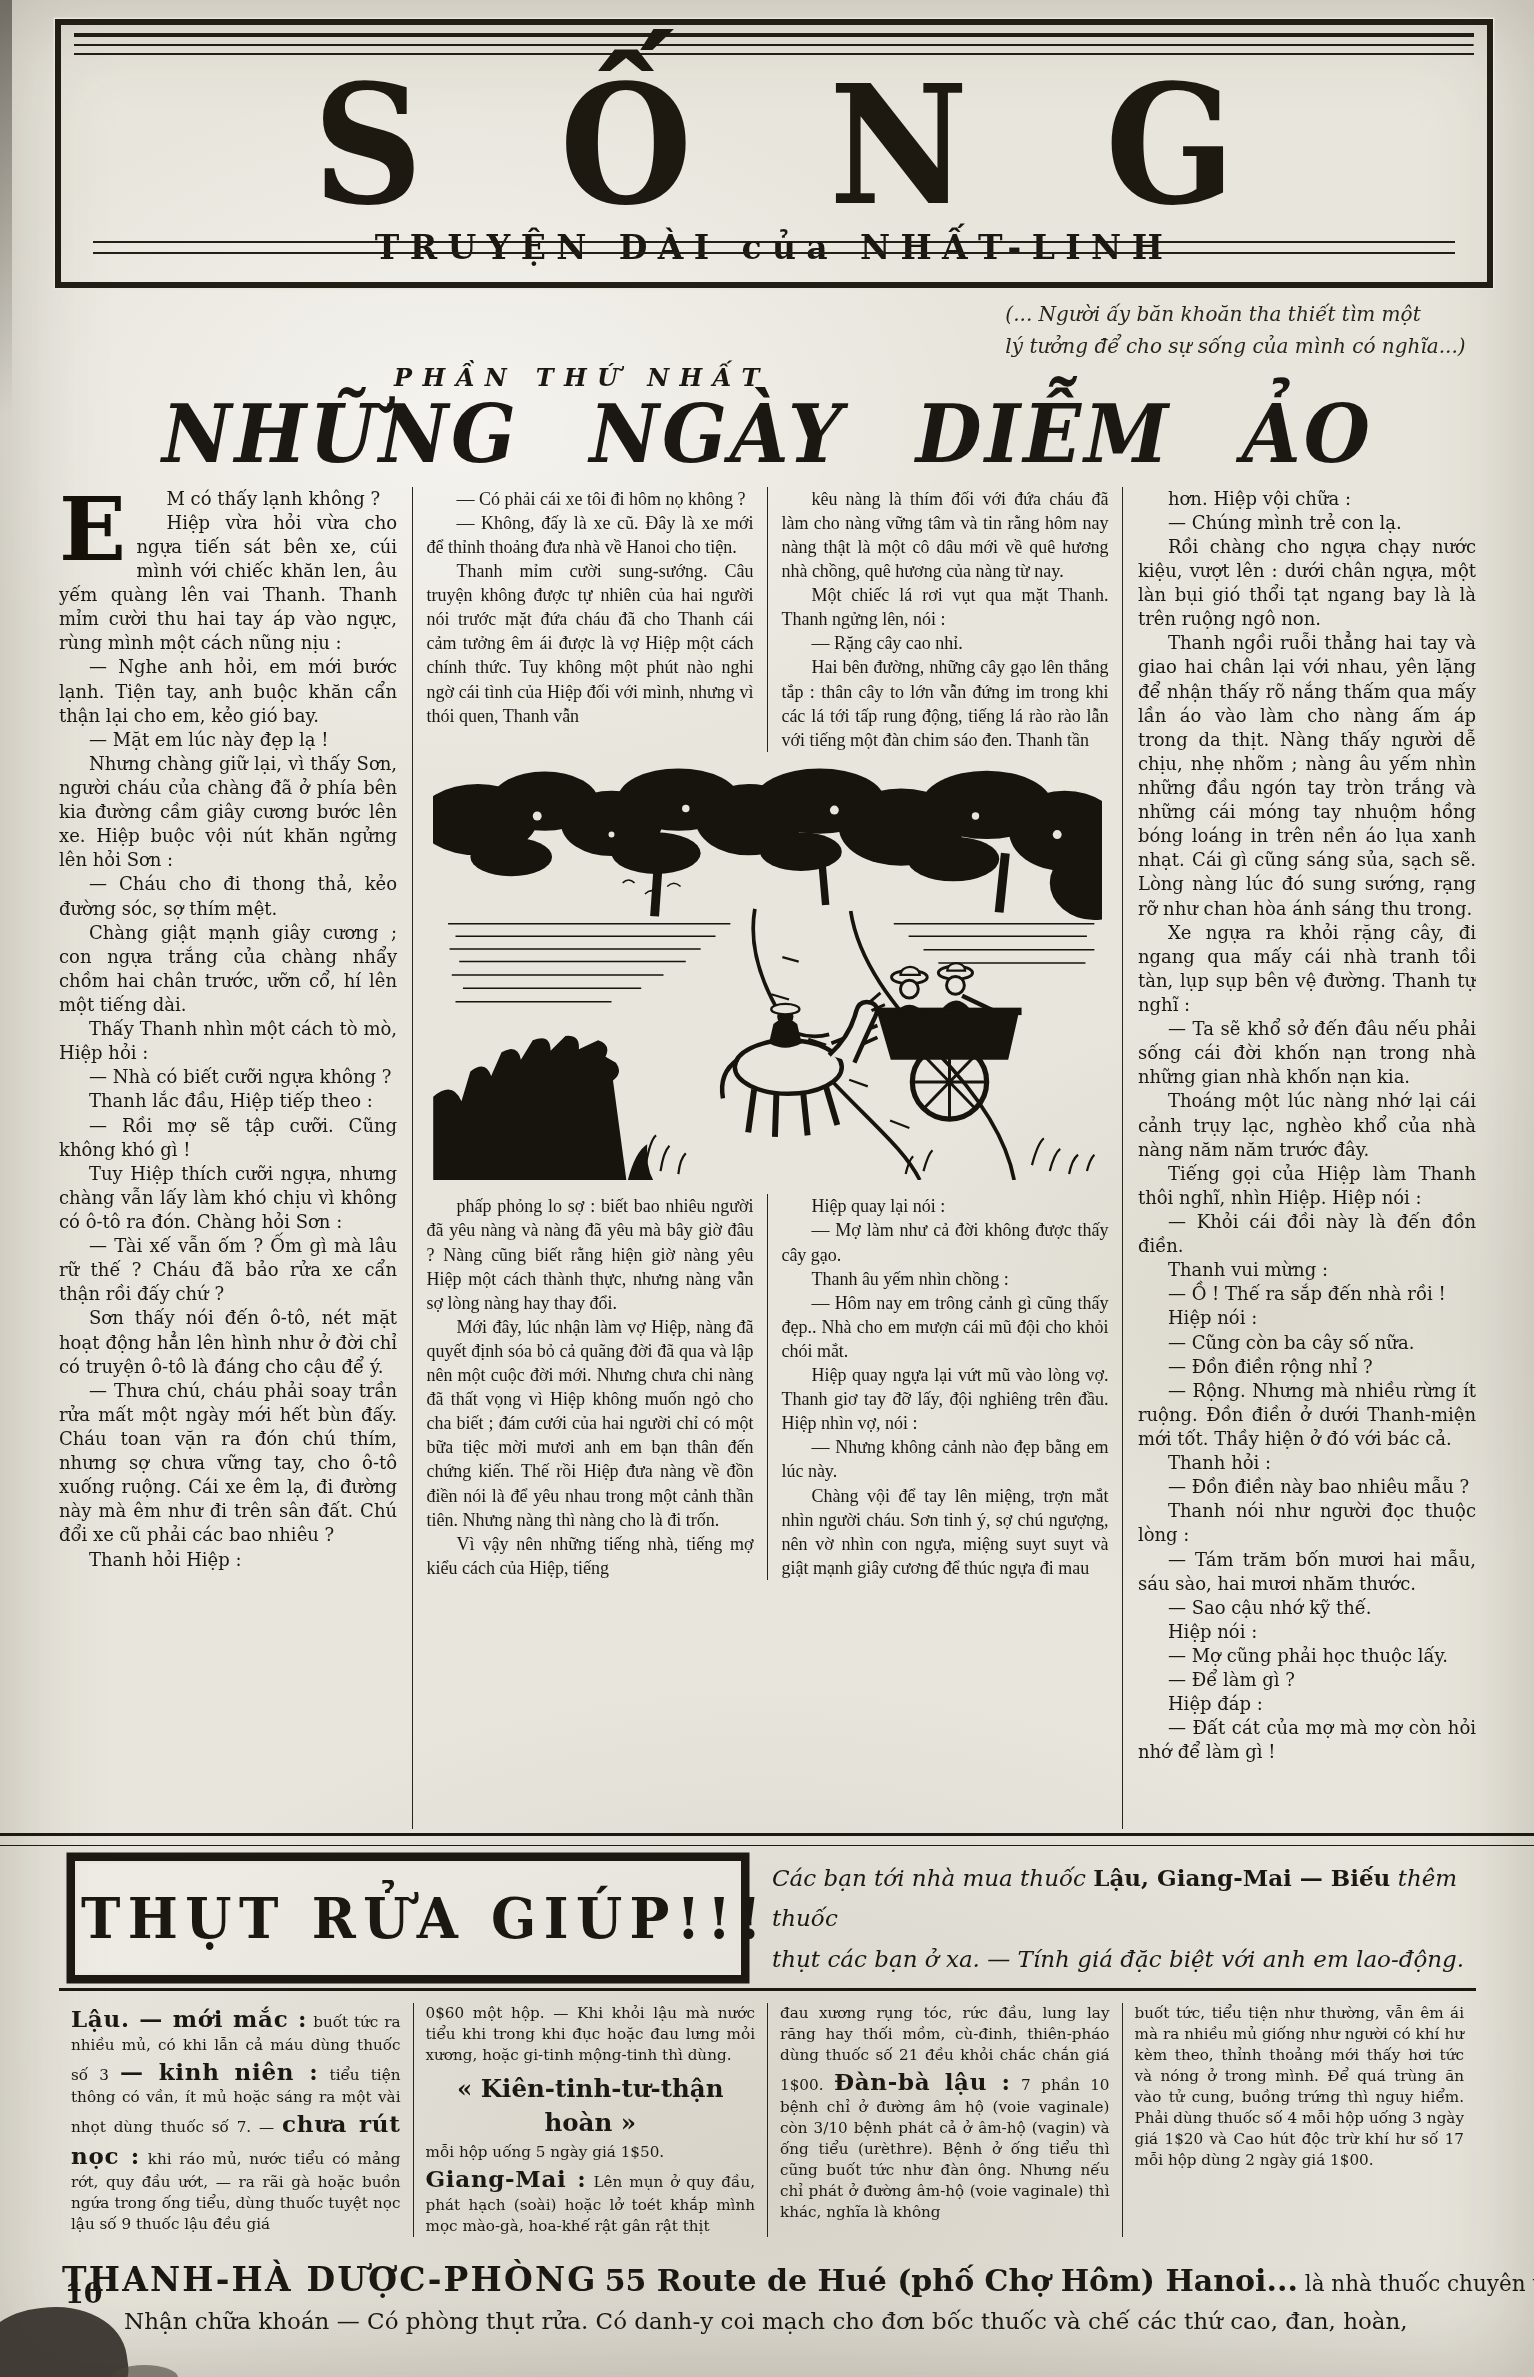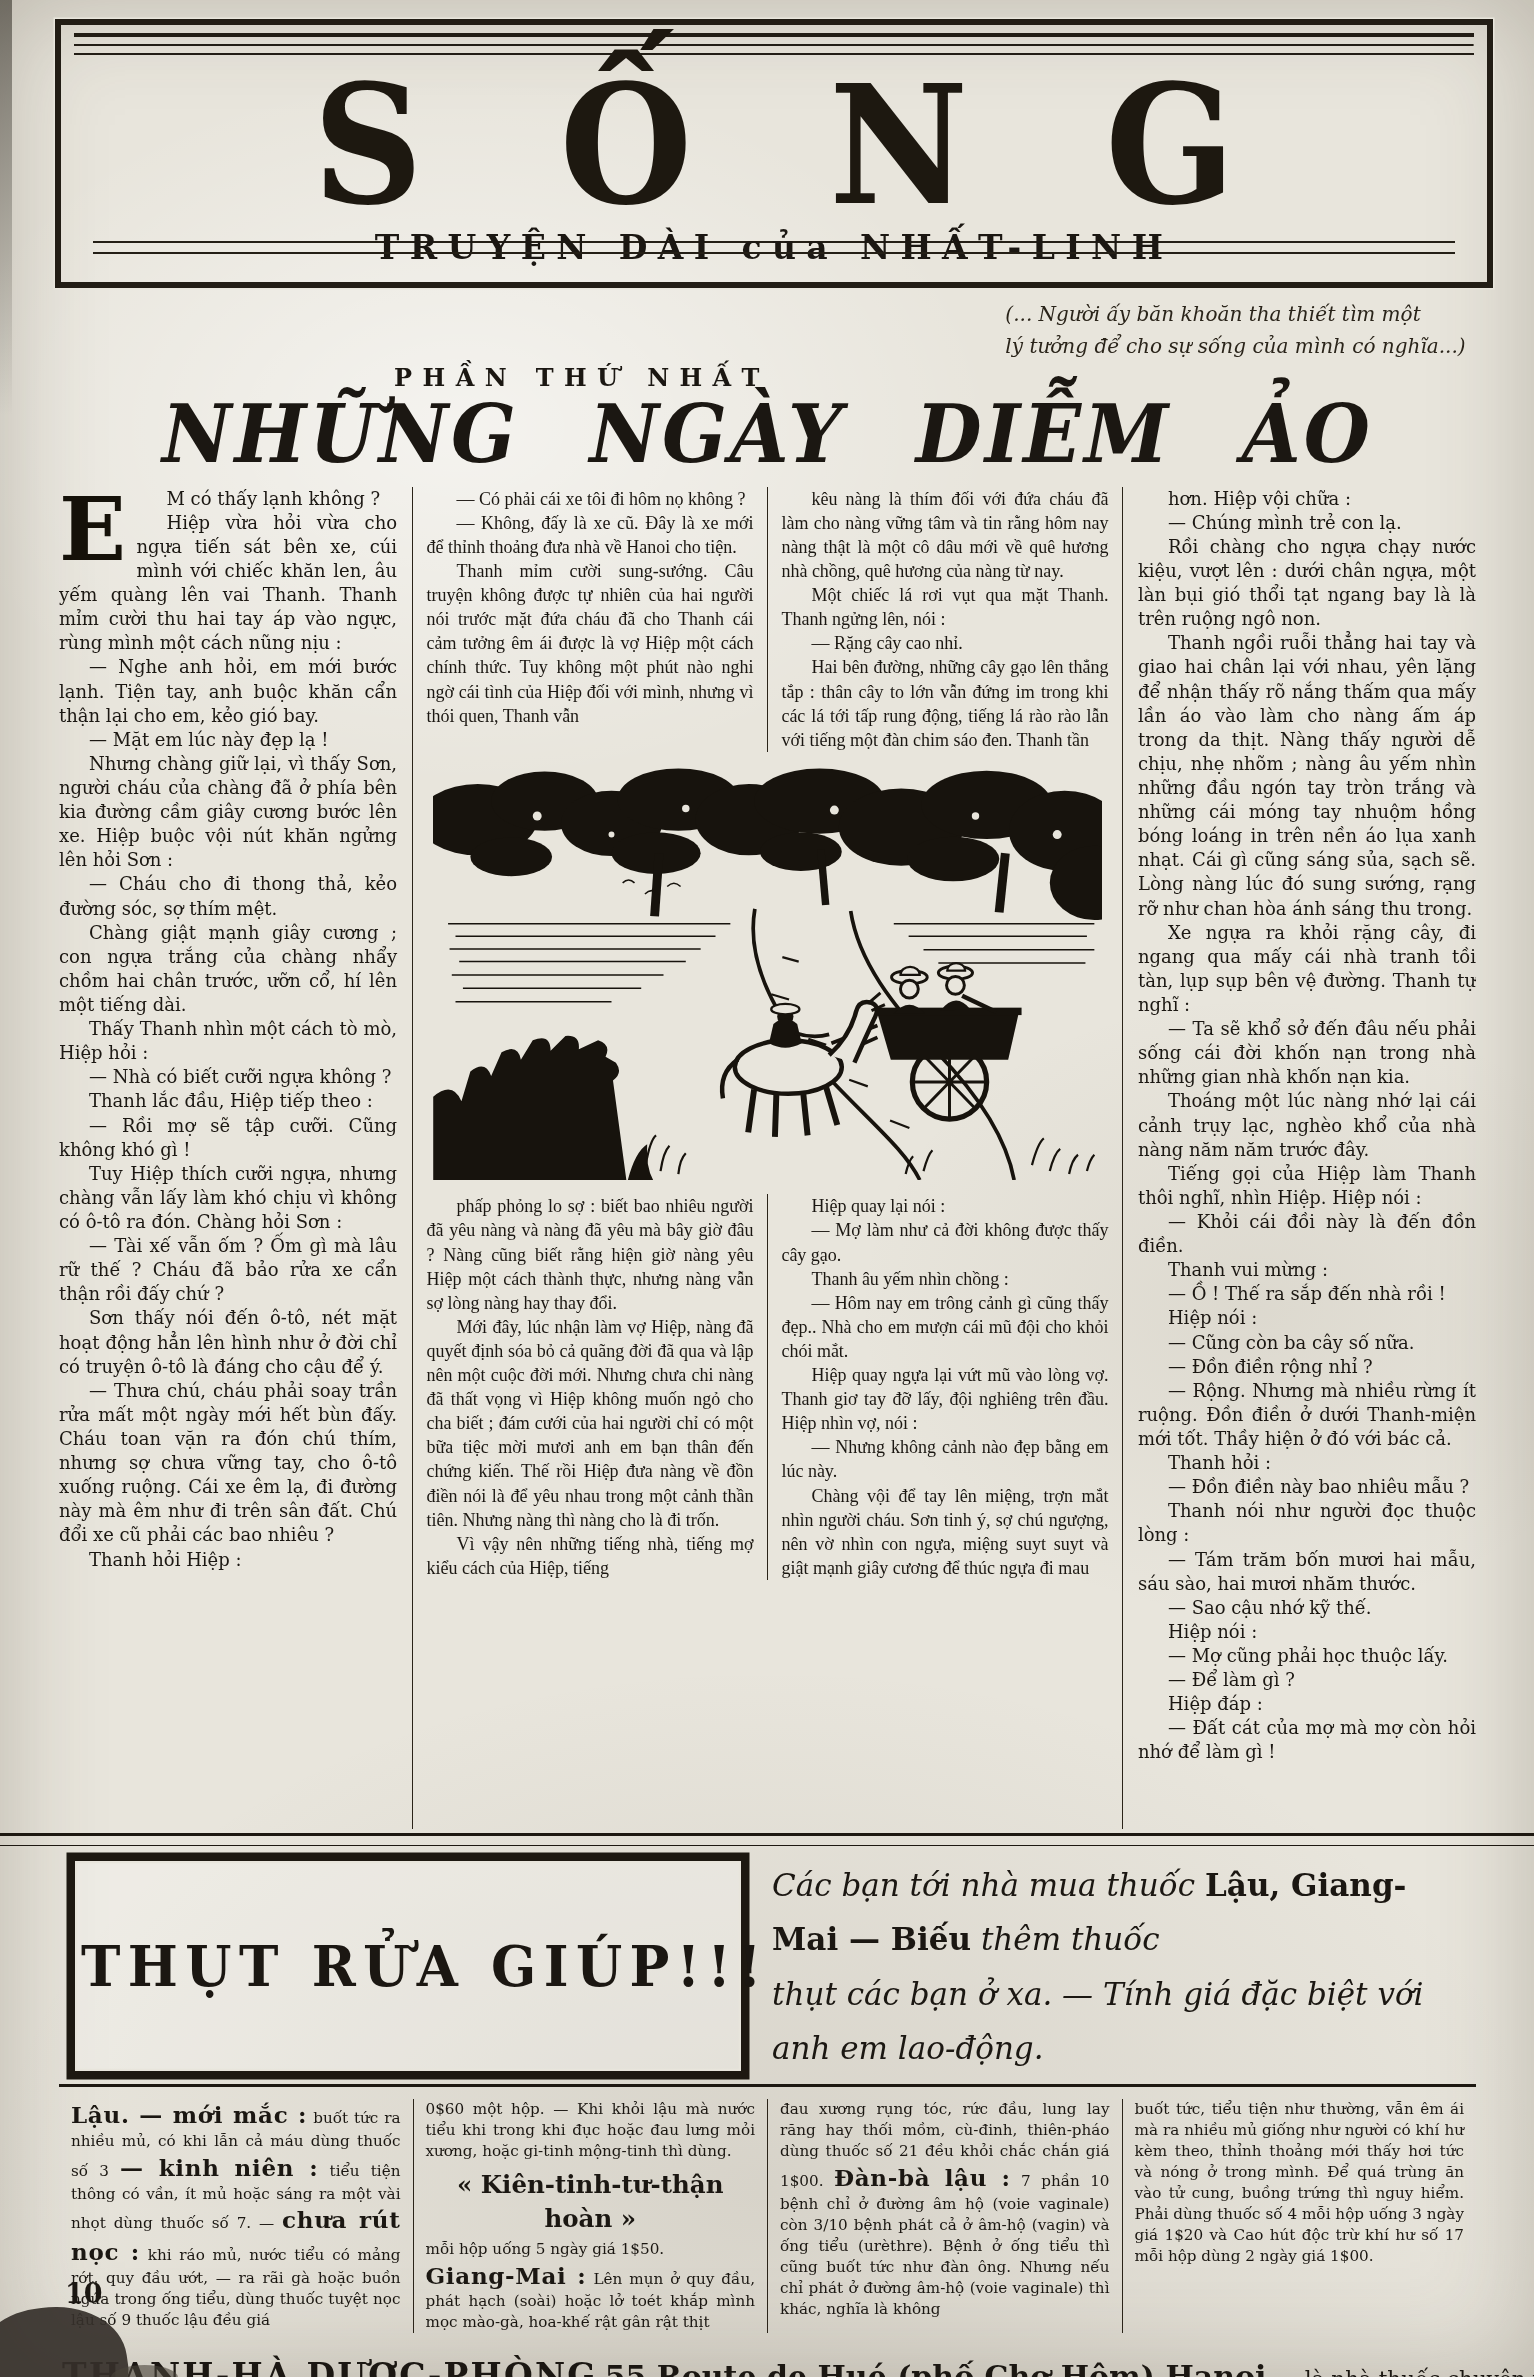--- a/index.html
+++ b/index.html
@@ -35,21 +35,21 @@
   .mast-sub{position:relative;text-align:center;margin:4.5px 0 3px;}
   .mast-sub::before,.mast-sub::after{content:"";position:absolute;left:22px;right:22px;height:2.2px;background:#241f16;}
   .mast-sub::before{top:34%;}
   .mast-sub::after{top:62%;}
   .mast-sub span{position:relative;font-weight:bold;font-size:33px;letter-spacing:10.4px;}
   
   .header-block{position:relative;margin:7.4px 62px 0;height:178px;}
   .epigraph{position:absolute;right:7.4px;top:3px;font-style:italic;font-size:20px;line-height:1.6;
     text-align:left;color:#2a241a;}
   .part-label{position:absolute;left:0;right:371px;top:68px;text-align:center;
-    font-weight:bold;font-size:24px;letter-spacing:10.4px;}
+    font-weight:bold;font-size:24px;letter-spacing:10.4px;font-style:italic;}
   .page-title{position:absolute;left:0;right:0;top:95px;margin:0;text-align:center;
     font-style:italic;font-weight:bold;font-size:76px;letter-spacing:3px;word-spacing:41px;
     transform:scaleY(1.05);}
   
   .story{display:flex;justify-content:space-between;margin:13.4px 59px 0;height:1342px;overflow:hidden;}
   .story p{margin:0;text-indent:30px;text-align:justify;font-size:18px;line-height:1.34;}
   .colA{width:346px;padding-right:15px;border-right:1.5px solid #2b2419;}
   .colD{width:346px;padding-left:15px;border-left:1.5px solid #2b2419;}
   .mid{width:698px;padding:0 13.4px;display:flex;flex-direction:column;font-family:Liberation Serif, serif;}
   .mid-row{display:flex;}
@@ -59,21 +59,21 @@
   .dropcap{float:left;font-weight:bold;font-size:88px;line-height:.82;padding:6px 10.4px 1.5px 0;
     color:#151109;}
   .illustration{margin:12px auto 10.4px;width:669px;}
   
   .thick-rule{margin:4.5px 0 0;height:9px;border-top:3.7px solid #1d1811;border-bottom:1.5px solid #1d1811;}
   .ad-section{margin:0 59px;}
   .ad-head{display:flex;align-items:stretch;border-bottom:3.7px solid #1d1811;padding:10.4px 0 9px;}
   .ad-box{width:654px;border:4.5px solid #1d1811;box-shadow:0 0 0 2.2px #e8e5dc inset,0 0 0 4.5px #1d1811;
     display:flex;align-items:center;justify-content:flex-start;padding:13.4px 6px;background:rgba(255,255,255,.25);margin-left:12px;}
   .ad-box span{font-weight:bold;font-size:53px;letter-spacing:7.4px;transform:scaleY(1.05);white-space:nowrap;}
-  .ad-tagline{flex:1;padding:1.5px 4.5px 0 27px;font-style:italic;font-size:31px;line-height:1.75;}
+  .ad-tagline{flex:1;padding:1.5px 4.5px 0 27px;font-style:italic;font-size:23px;line-height:1.75;}
   .ad-tagline b{font-style:normal;}
   .ad-body{display:flex;padding:12px 0 7.4px;}
   .ad-col{flex:1;padding:0 12px;font-size:15.2px;line-height:1.38;text-align:justify;}
   .ad-col + .ad-col{border-left:1.5px solid #2b2419;}
   .ad-lead{font-weight:bold;font-size:23px;letter-spacing:0.7px;}
   .ad-product{display:block;text-align:center;font-weight:bold;font-size:24.5px;margin:6px 0 3px;}
   
   .pharmacy{margin:10.4px 62px 0;font-size:22px;line-height:1.5;}
   .ph-line1{white-space:nowrap;}
   .ph-name{font-weight:bold;font-size:33px;letter-spacing:2.2px;}

